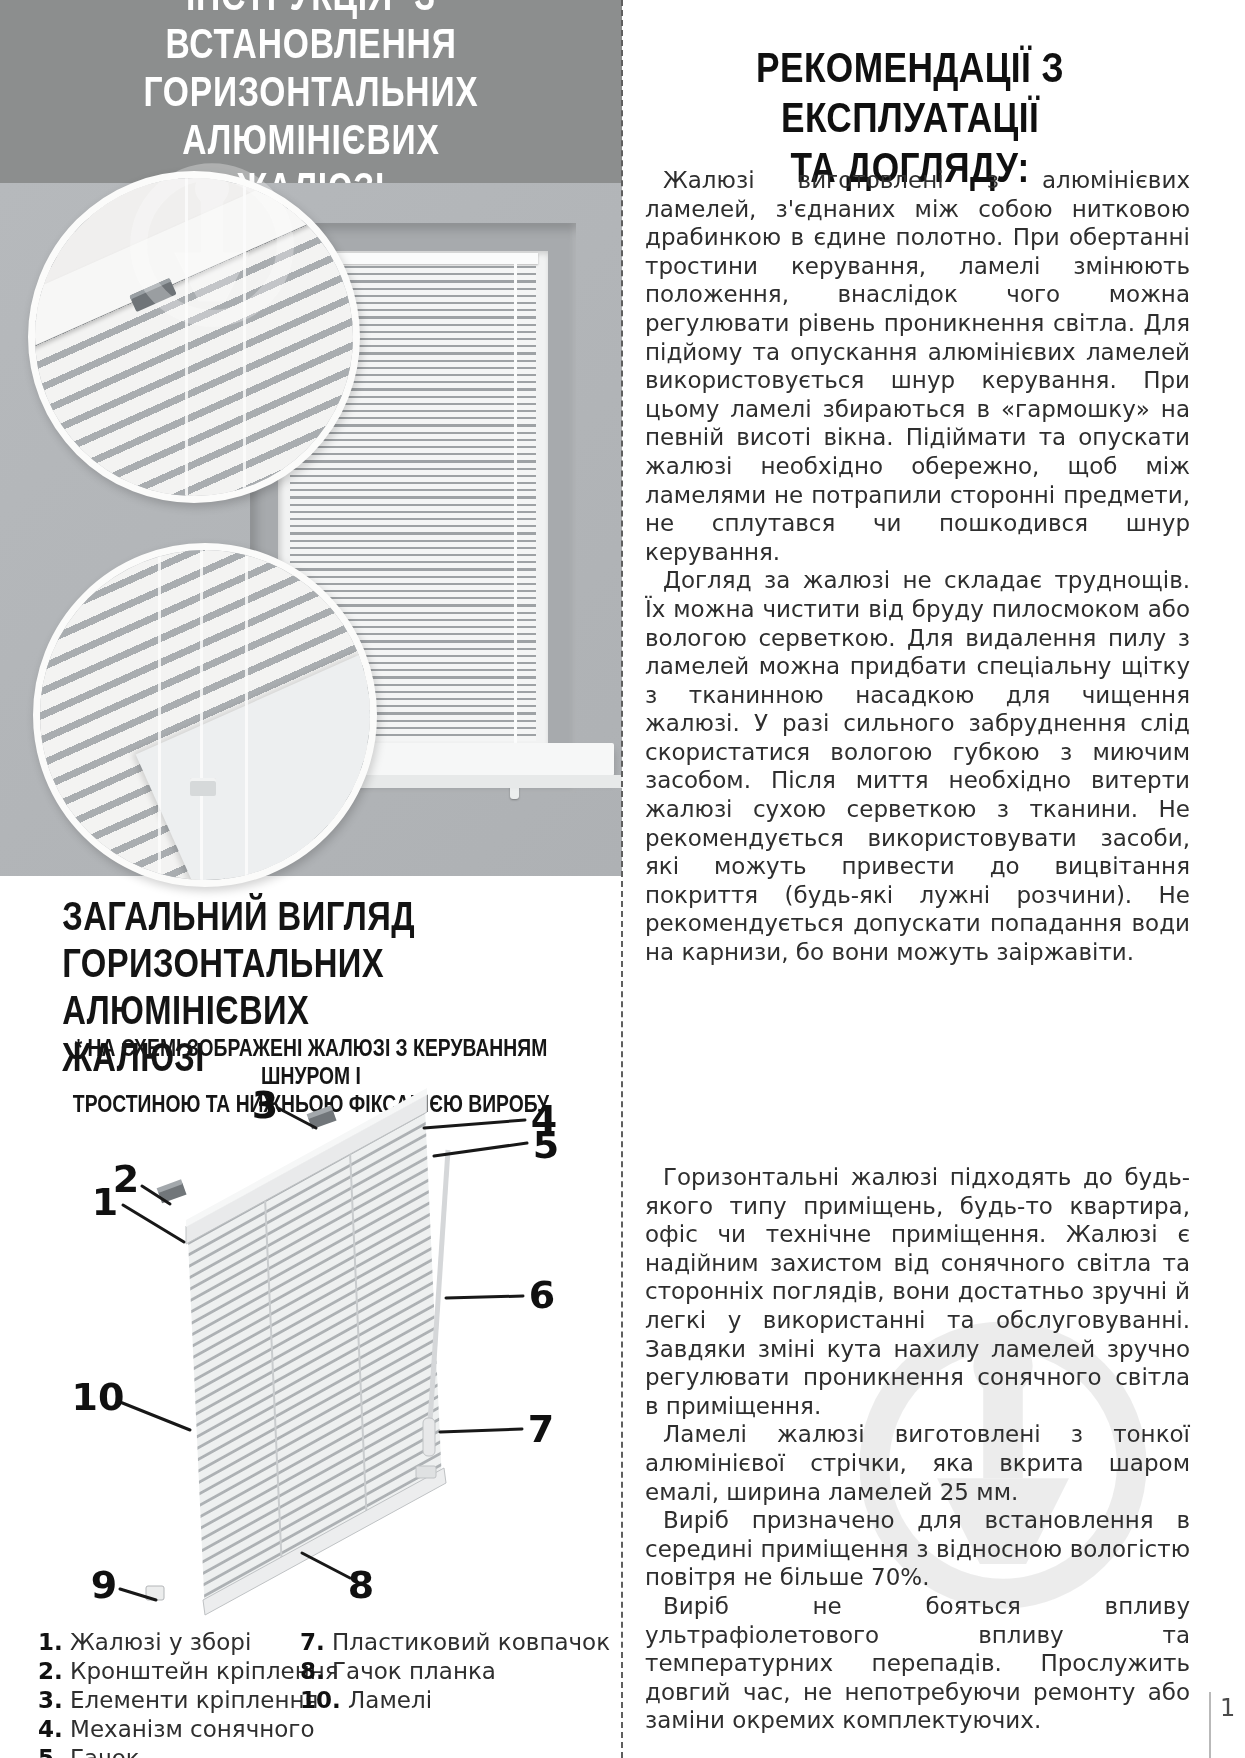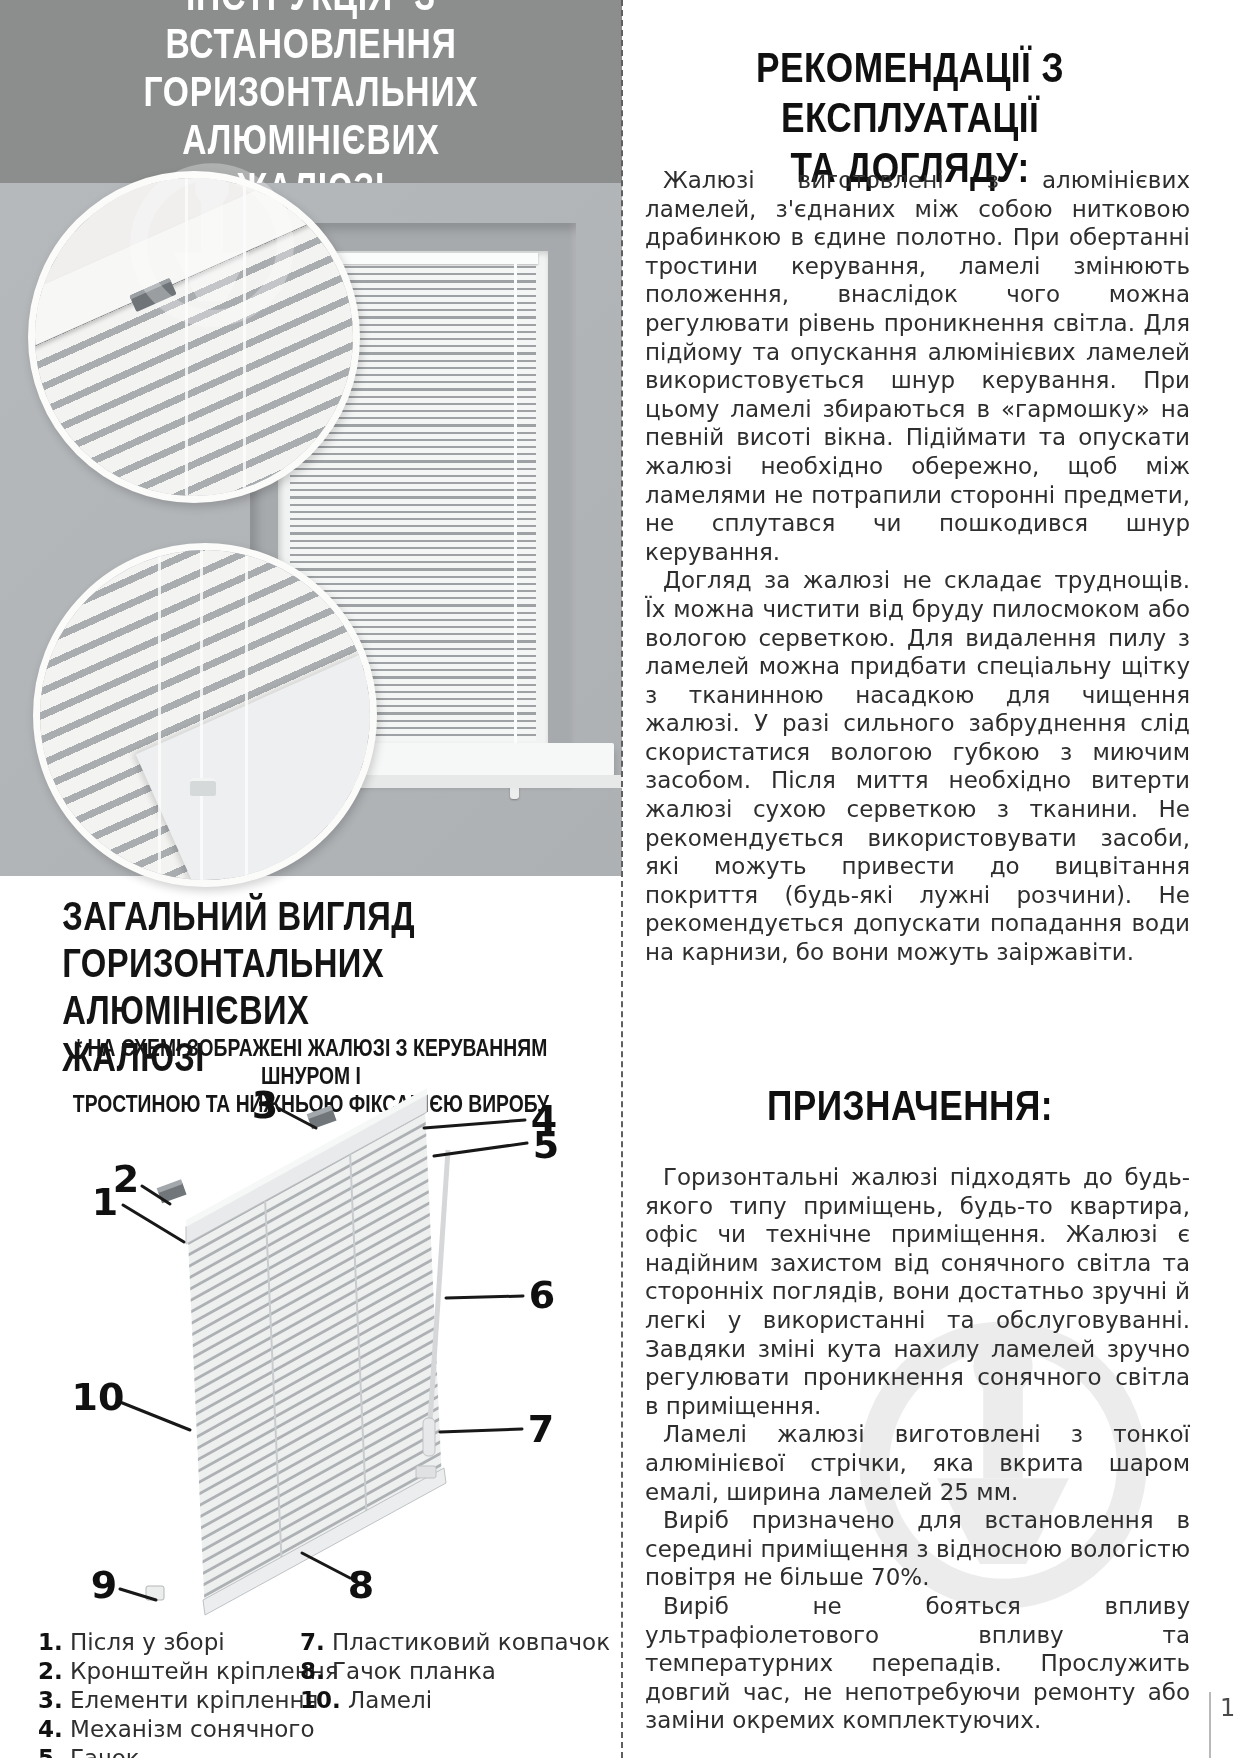--- a/index.html
+++ b/index.html
@@ -205,21 +205,21 @@
     <text class="dg-num" x="524" y="62" text-anchor="middle">4</text>
     <text class="dg-num" x="526" y="88" text-anchor="middle">5</text>
     <text class="dg-num" x="522" y="238" text-anchor="middle">6</text>
     <text class="dg-num" x="521" y="372" text-anchor="middle">7</text>
     <text class="dg-num" x="341" y="528" text-anchor="middle">8</text>
     <text class="dg-num" x="84" y="528" text-anchor="middle">9</text>
     <text class="dg-num" x="78" y="340" text-anchor="middle">10</text>
   </svg>
 
   <div class="abs legend legend-left">
-    <div><span class="num">1.</span> <span>Після у зборі</span></div>
+    <div><span class="num">1.</span> <span>Жалюзі у зборі</span></div>
     <div><span class="num">2.</span> <span>Кронштейн кріплення</span></div>
     <div><span class="num">3.</span> <span>Елементи кріплення</span></div>
     <div><span class="num">4.</span> <span>Механізм сонячного</span></div>
     <div><span class="num">5.</span> <span>Гачок</span></div>
   </div>
   <div class="abs legend legend-right">
     <div><span class="num">7.</span> <span>Пластиковий ковпачок</span></div>
     <div><span class="num">8.</span> <span>Гачок планка</span></div>
     <div><span class="num">10.</span> <span>Ламелі</span></div>
   </div>
@@ -235,25 +235,20 @@
       <span>РЕКОМЕНДАЦІЇ З ЕКСПЛУАТАЦІЇ</span>
       <span>ТА ДОГЛЯДУ:</span>
     </div>
   </div>
 
   <div class="abs bodytext care-text">
     <p>Жалюзі виготовлені з алюмінієвих ламелей, з'єднаних між собою нитковою драбинкою в єдине полотно. При обертанні тростини керування, ламелі змінюють положення, внаслідок чого можна регулювати рівень проникнення світла. Для підйому та опускання алюмінієвих ламелей використовується шнур керування. При цьому ламелі збираються в «гармошку» на певній висоті вікна. Підіймати та опускати жалюзі необхідно обережно, щоб між ламелями не потрапили сторонні предмети, не сплутався чи пошкодився шнур керування.</p>
     <p>Догляд за жалюзі не складає труднощів. Їх можна чистити від бруду пилосмоком або вологою серветкою. Для видалення пилу з ламелей можна придбати спеціальну щітку з тканинною насадкою для чищення жалюзі. У разі сильного забруднення слід скористатися вологою губкою з миючим засобом. Після миття необхідно витерти жалюзі сухою серветкою з тканини. Не рекомендується використовувати засоби, які можуть привести до вицвітання покриття (будь-які лужні розчини). Не рекомендується допускати попадання води на карнизи, бо вони можуть заіржавіти.</p>
   </div>
 
-  <div class="abs purpose-title">
-    <div class="inner">
-      <span>ПРИЗНАЧЕННЯ:</span>
-    </div>
-  </div>
 
   <div class="abs bodytext purpose-text">
     <p>Горизонтальні жалюзі підходять до будь-якого типу приміщень, будь-то квартира, офіс чи технічне приміщення. Жалюзі є надійним захистом від сонячного світла та сторонніх поглядів, вони достатньо зручні й легкі у використанні та обслуговуванні. Завдяки зміні кута нахилу ламелей зручно регулювати проникнення сонячного світла в приміщення.</p>
     <p>Ламелі жалюзі виготовлені з тонкої алюмінієвої стрічки, яка вкрита шаром емалі, ширина ламелей 25 мм.</p>
     <p>Виріб призначено для встановлення в середині приміщення з відносною вологістю повітря не більше 70%.</p>
     <p>Виріб не бояться впливу ультрафіолетового впливу та температурних перепадів. Прослужить довгий час, не непотребуючи ремонту або заміни окремих комплектуючих.</p>
   </div>
 
   <div class="abs pagerule"></div>
   <div class="abs pagenum">1</div>

